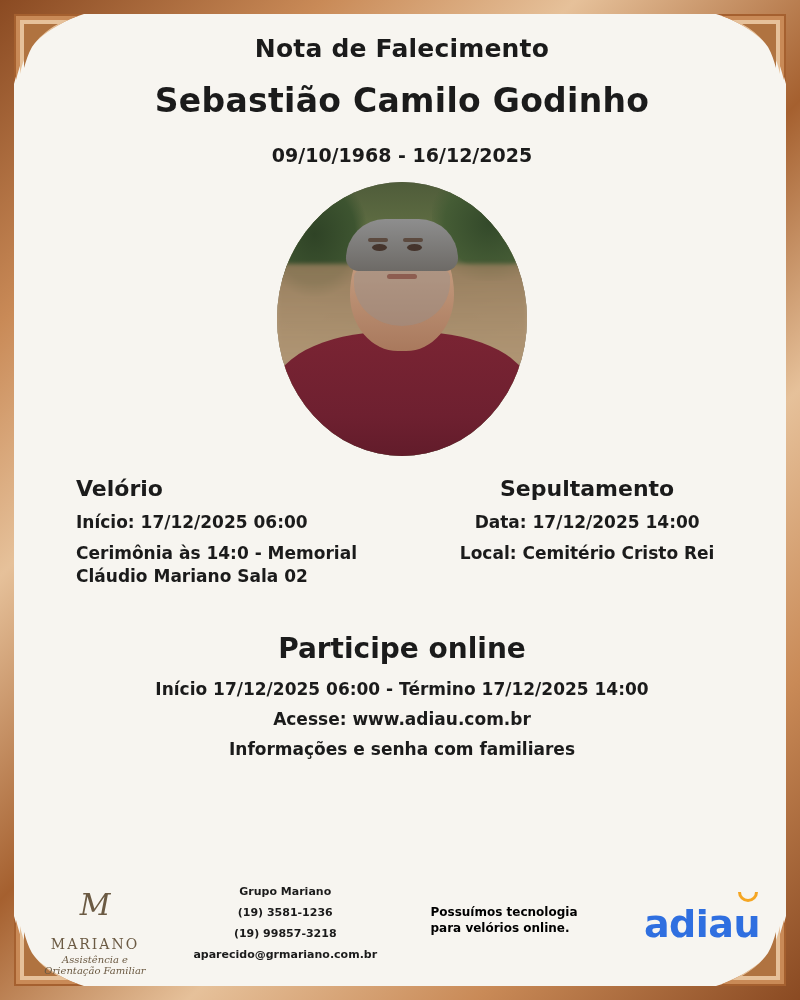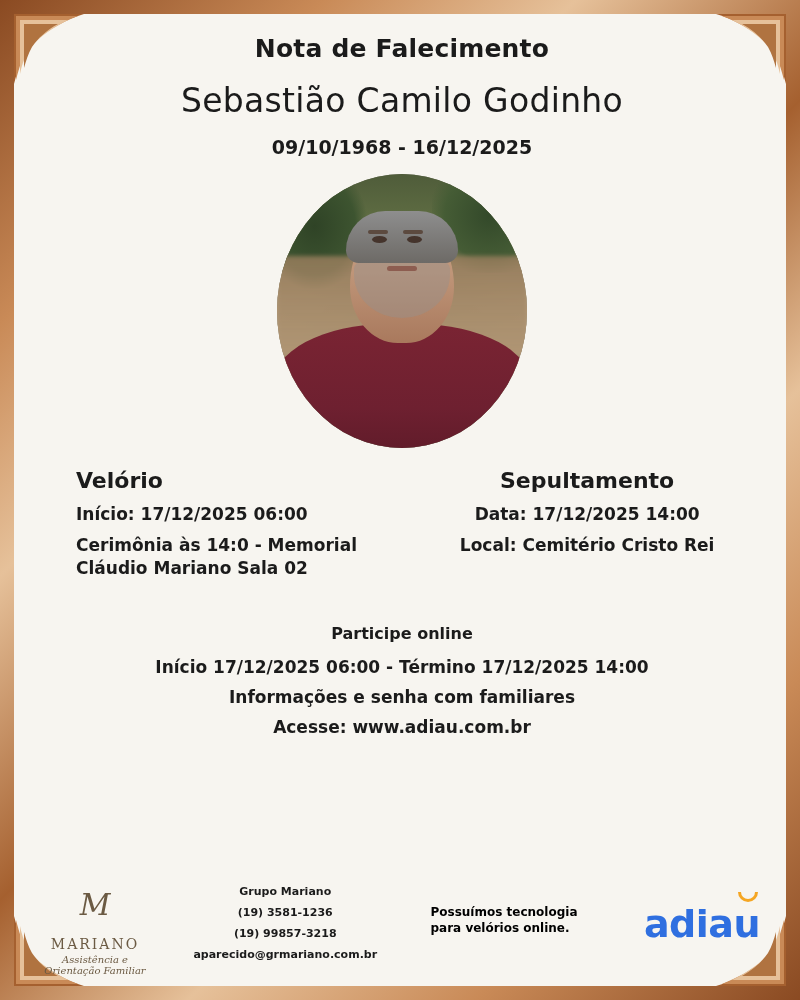--- a/index.html
+++ b/index.html
@@ -50,22 +50,22 @@
   }
   .intro {
     font-size: 16.5px;
     font-weight: bold;
     line-height: 1.5;
     margin: 0 auto 16px auto;
     max-width: 720px;
   }
   .deceased-name {
     font-size: 33px;
-    font-weight: normal;
-    margin: 6px 0 16px 0;
+    font-weight: bold;
+    margin: 6px 0 24px 0;
     letter-spacing: .3px;
   }
   .dates {
     font-size: 19px;
     font-weight: bold;
     margin-bottom: 16px;
     text-align: center;
   }
   .photo-wrap {
     width: 250px;
@@ -199,21 +199,21 @@
     font-size: 17px;
     font-weight: bold;
     margin: 0 0 8px 0;
     line-height: 1.35;
   }
   .online {
     margin-top: 36px;
     text-align: center;
   }
   .online h3 {
-    font-size: 16px;
+    font-size: 28px;
     font-weight: bold;
     margin: 0 0 14px 0;
   }
   .online p {
     font-size: 17px;
     font-weight: bold;
     margin: 0 0 10px 0;
   }
   .footer {
     position: absolute;
@@ -359,22 +359,22 @@
       <div class="col right">
         <h3>Sepultamento</h3>
         <p>Data: 17/12/2025 14:00</p>
         <p>Local: Cemitério Cristo Rei</p>
       </div>
     </div>
 
     <div class="online">
       <h3>Participe online</h3>
       <p>Início 17/12/2025 06:00 - Término 17/12/2025 14:00</p>
+      <p>Acesse: www.adiau.com.br</p>
       <p>Informações e senha com familiares</p>
-      <p>Acesse: www.adiau.com.br</p>
     </div>
   </div>
 
   <div class="footer">
     <div class="mariano-logo">
       <div class="mark">M</div>
       <div class="brand">MARIANO</div>
       <div class="tag">Assistência e Orientação Familiar</div>
     </div>
 

